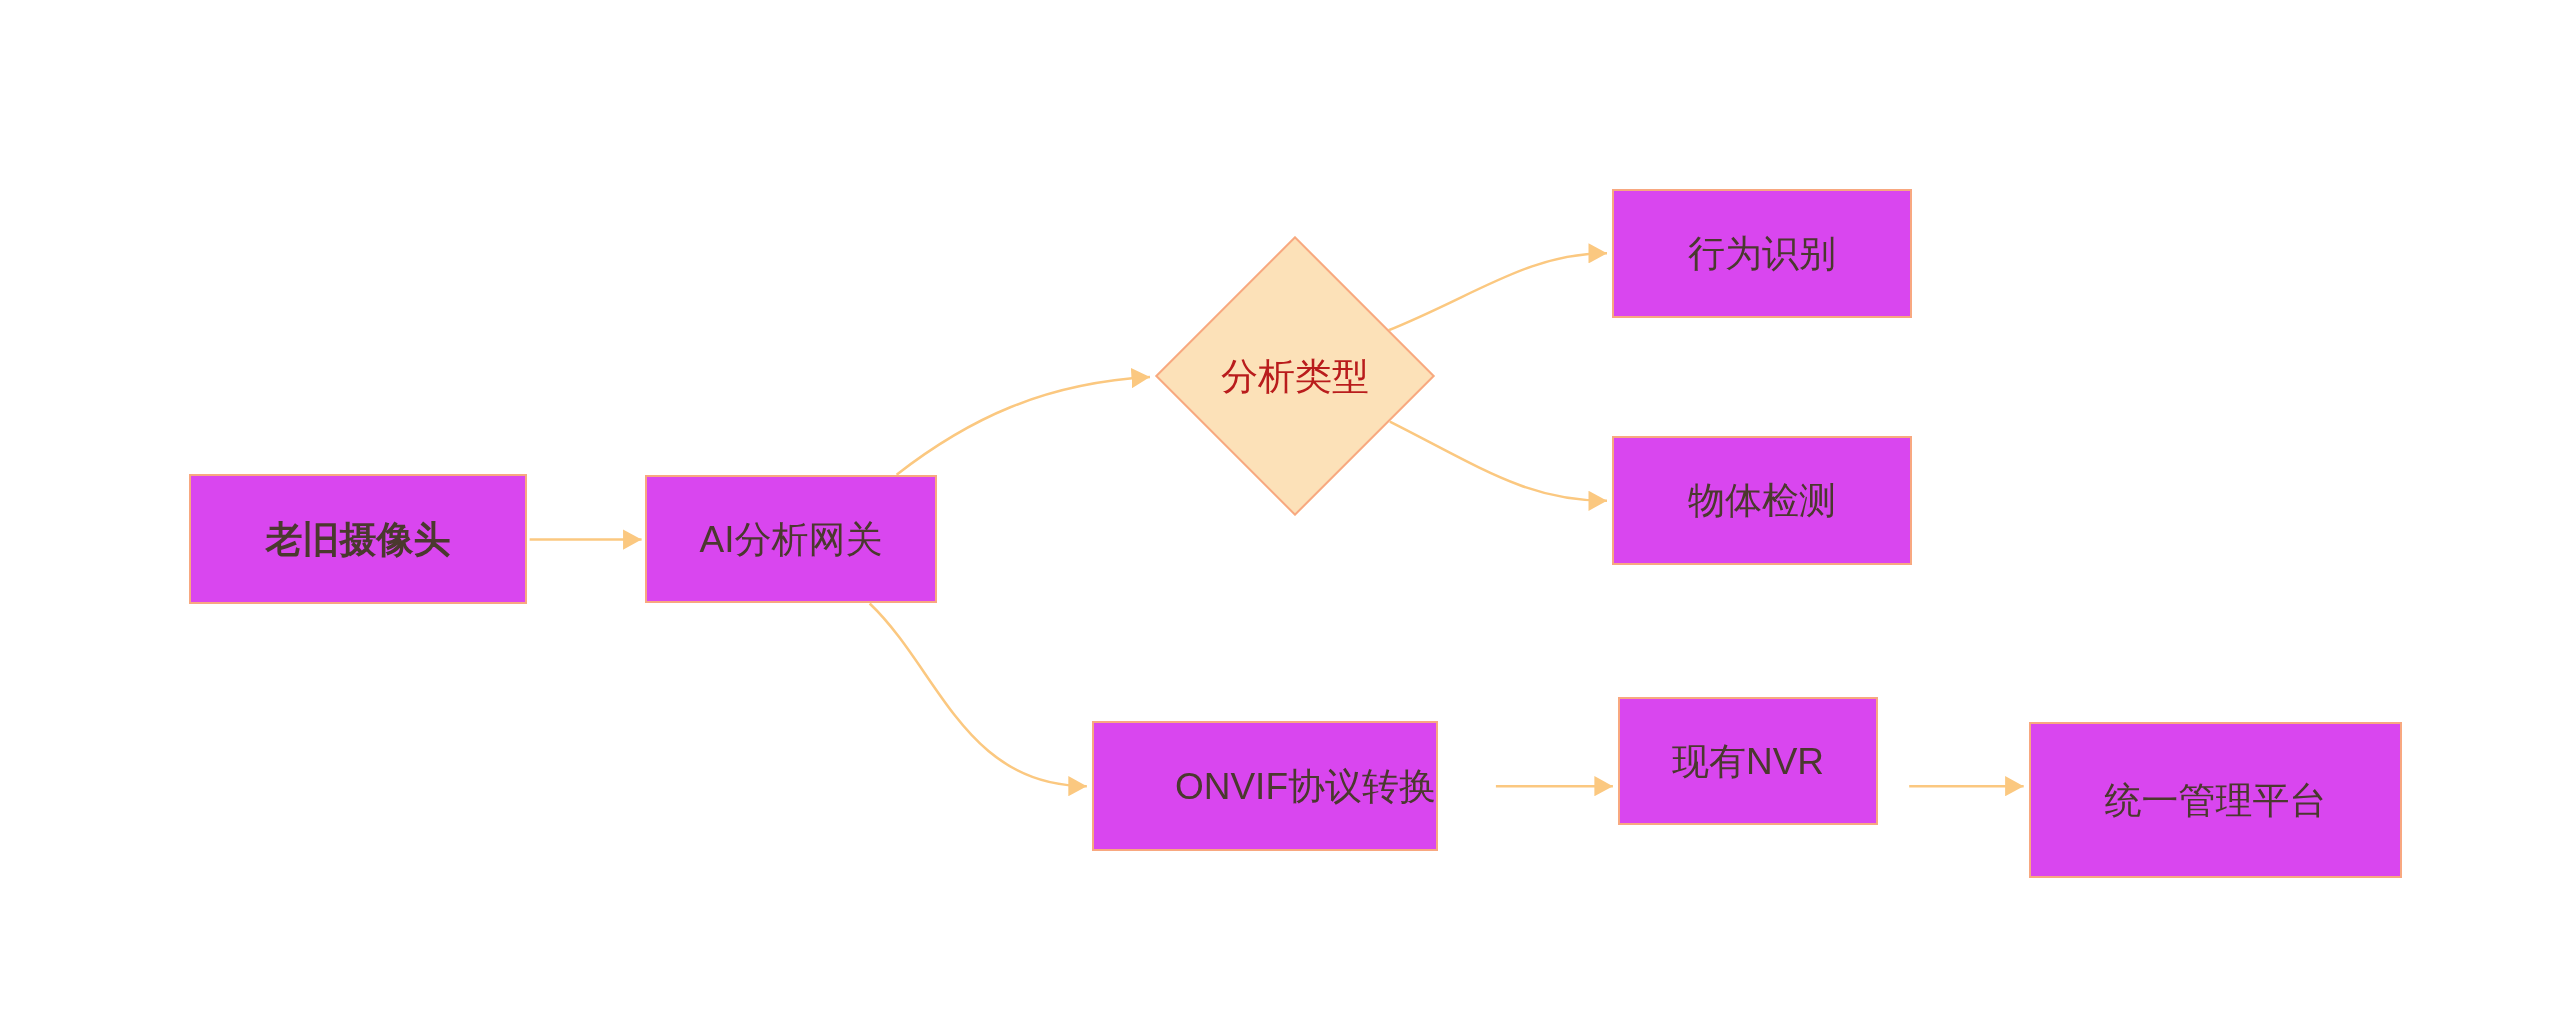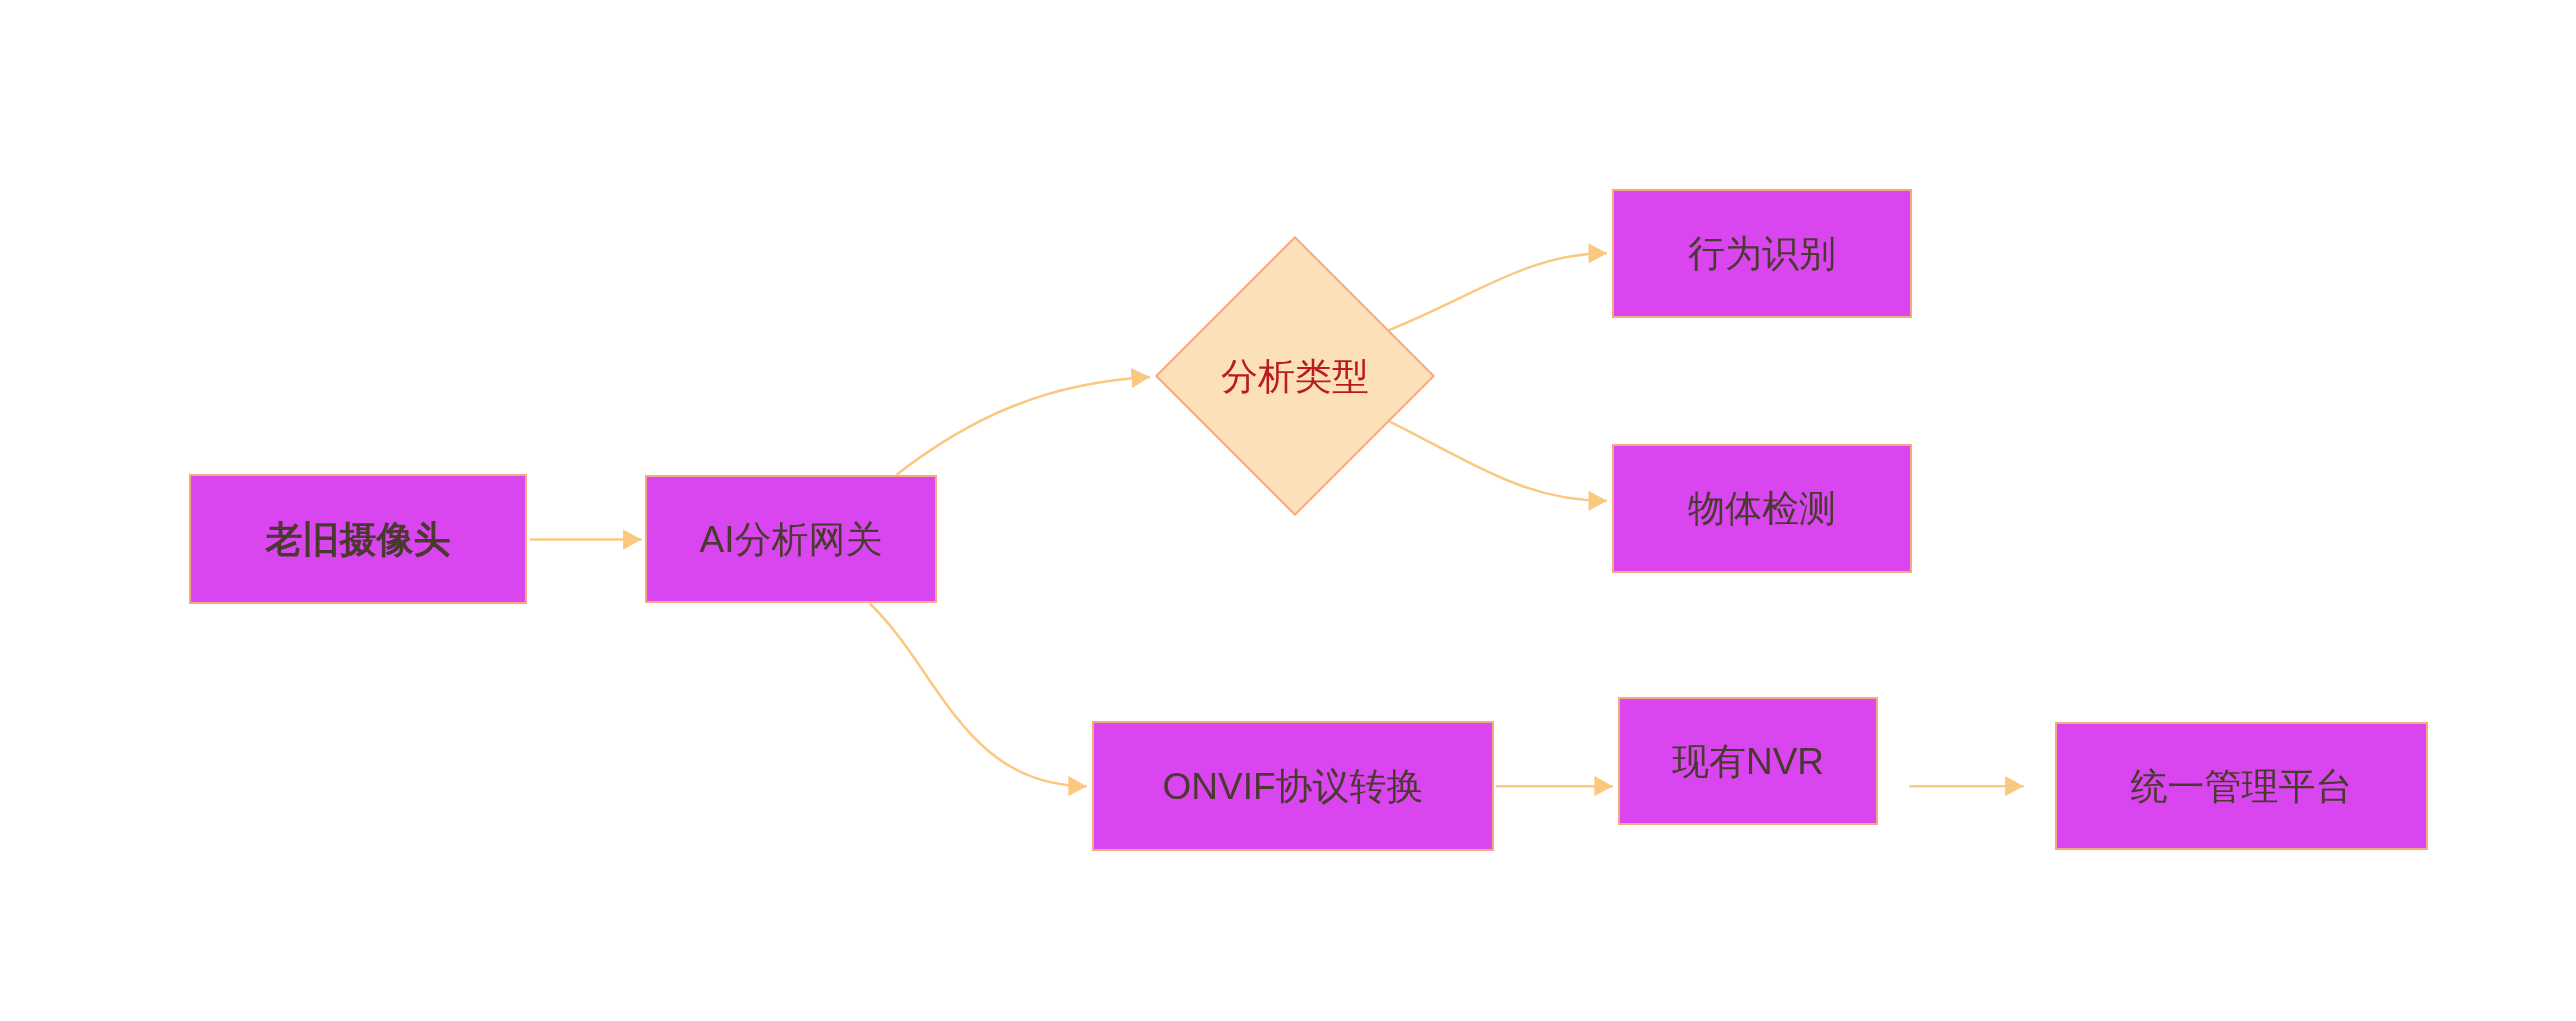--- a/index.html
+++ b/index.html
@@ -61,24 +61,24 @@
     align-items: center;
     justify-content: center;
     color: #b91c1c;
     font-size: 37px;
     line-height: 1;
     white-space: nowrap;
   }
   .node-camera   { left: 189px;  top: 474px; width: 338px; height: 130px; font-weight: bold; }
   .node-gateway  { left: 645px;  top: 475px; width: 292px; height: 128px; }
   .node-behavior { left: 1612px; top: 189px; width: 300px; height: 129px; }
-  .node-object   { left: 1612px; top: 436px; width: 300px; height: 129px; margin-top: 8px; }
-  .node-onvif    { left: 1092px; top: 721px; width: 402px; height: 130px; }
+  .node-object   { left: 1612px; top: 436px; width: 300px; height: 129px; }
+  .node-onvif    { left: 1092px; top: 721px; width: 346px; height: 130px; justify-content: flex-end; }
   .node-nvr      { left: 1618px; top: 697px; width: 260px; height: 128px; }
-  .node-platform { left: 2029px; top: 722px; width: 373px; height: 128px; margin-left: 26px; }
+  .node-platform { left: 2029px; top: 722px; width: 373px; height: 156px; }
 </style>
 </head>
 <body>
 
 <div class="canvas">
 
   <svg class="edges-layer" width="2576" height="1021" viewBox="0 0 3060 1213" xmlns="http://www.w3.org/2000/svg">
     <defs>
       <marker id="arrowhead" markerUnits="userSpaceOnUse" markerWidth="22" markerHeight="24" refX="22" refY="12" orient="auto">
         <path d="M0,0 L22,12 L0,24 Z" fill="#FBC880"></path>

